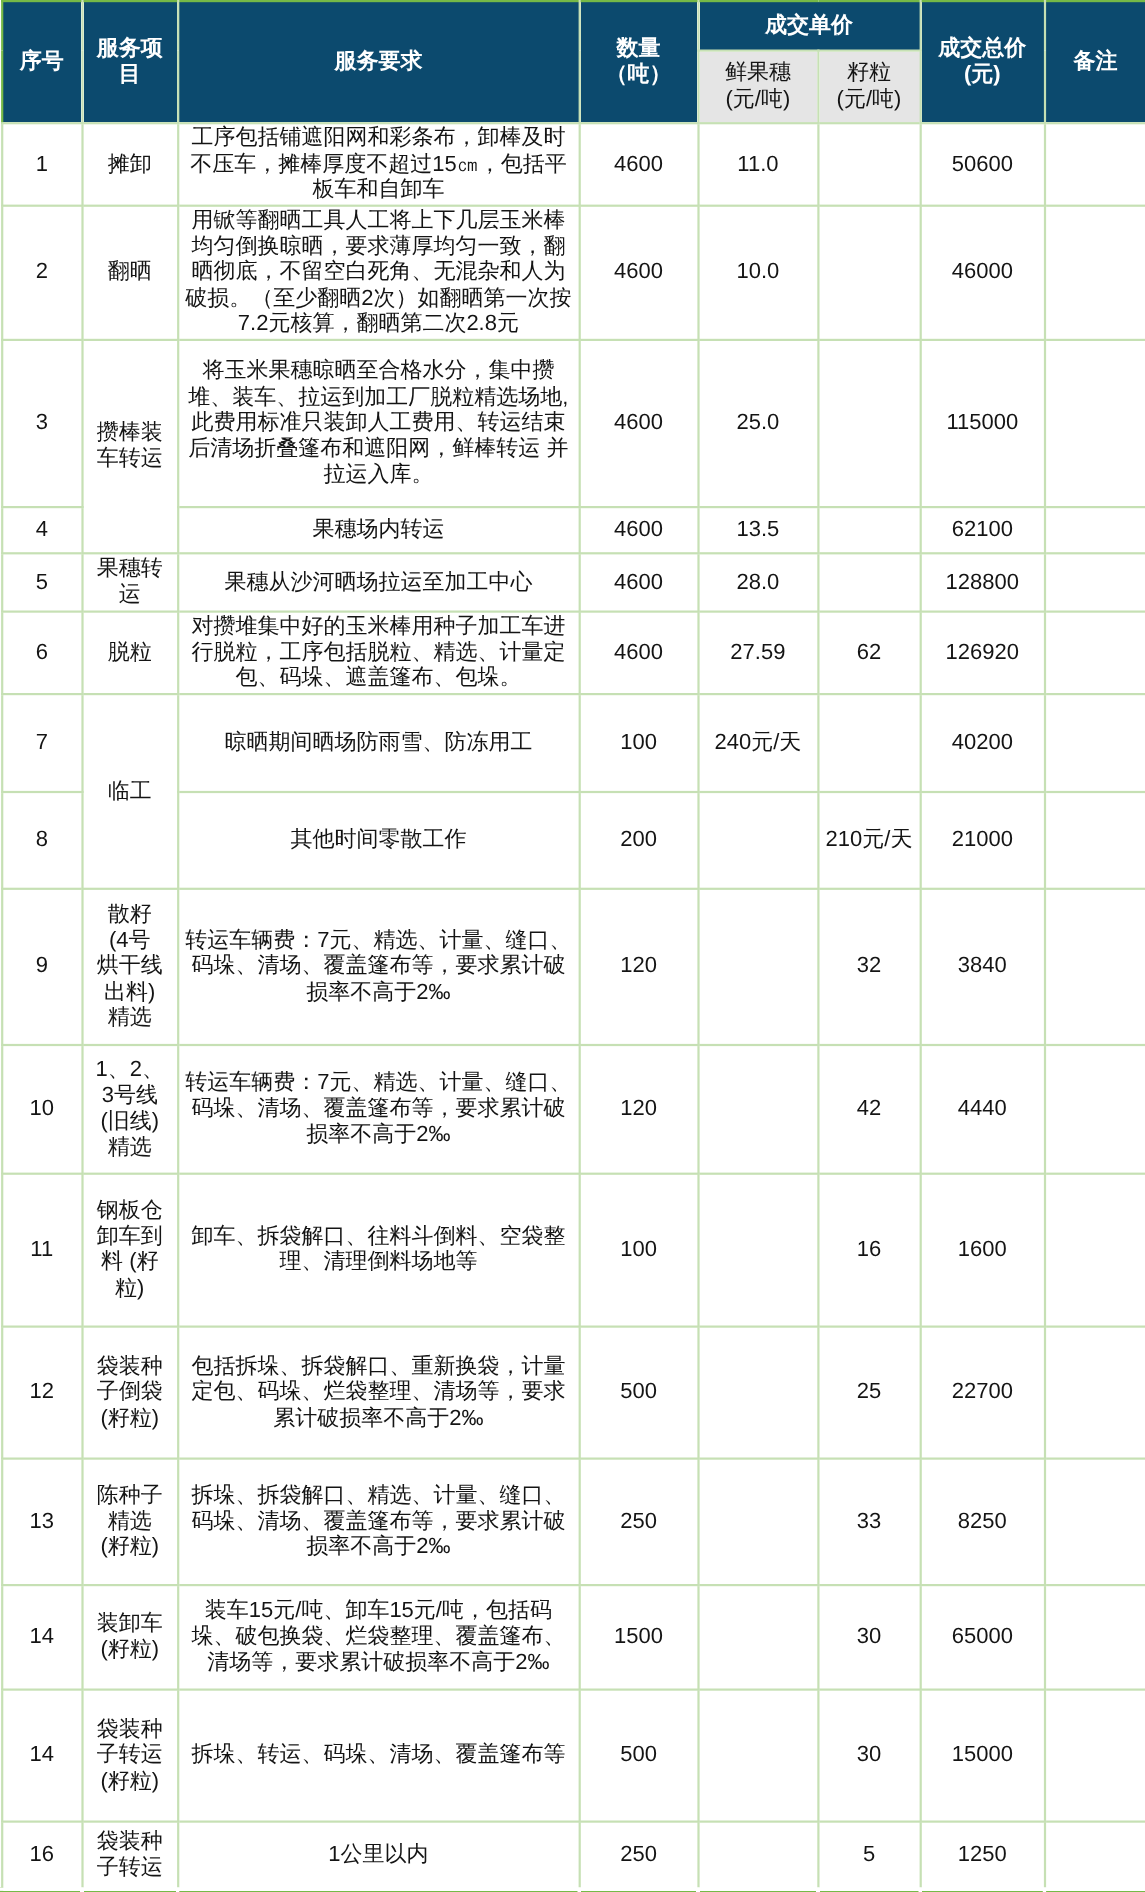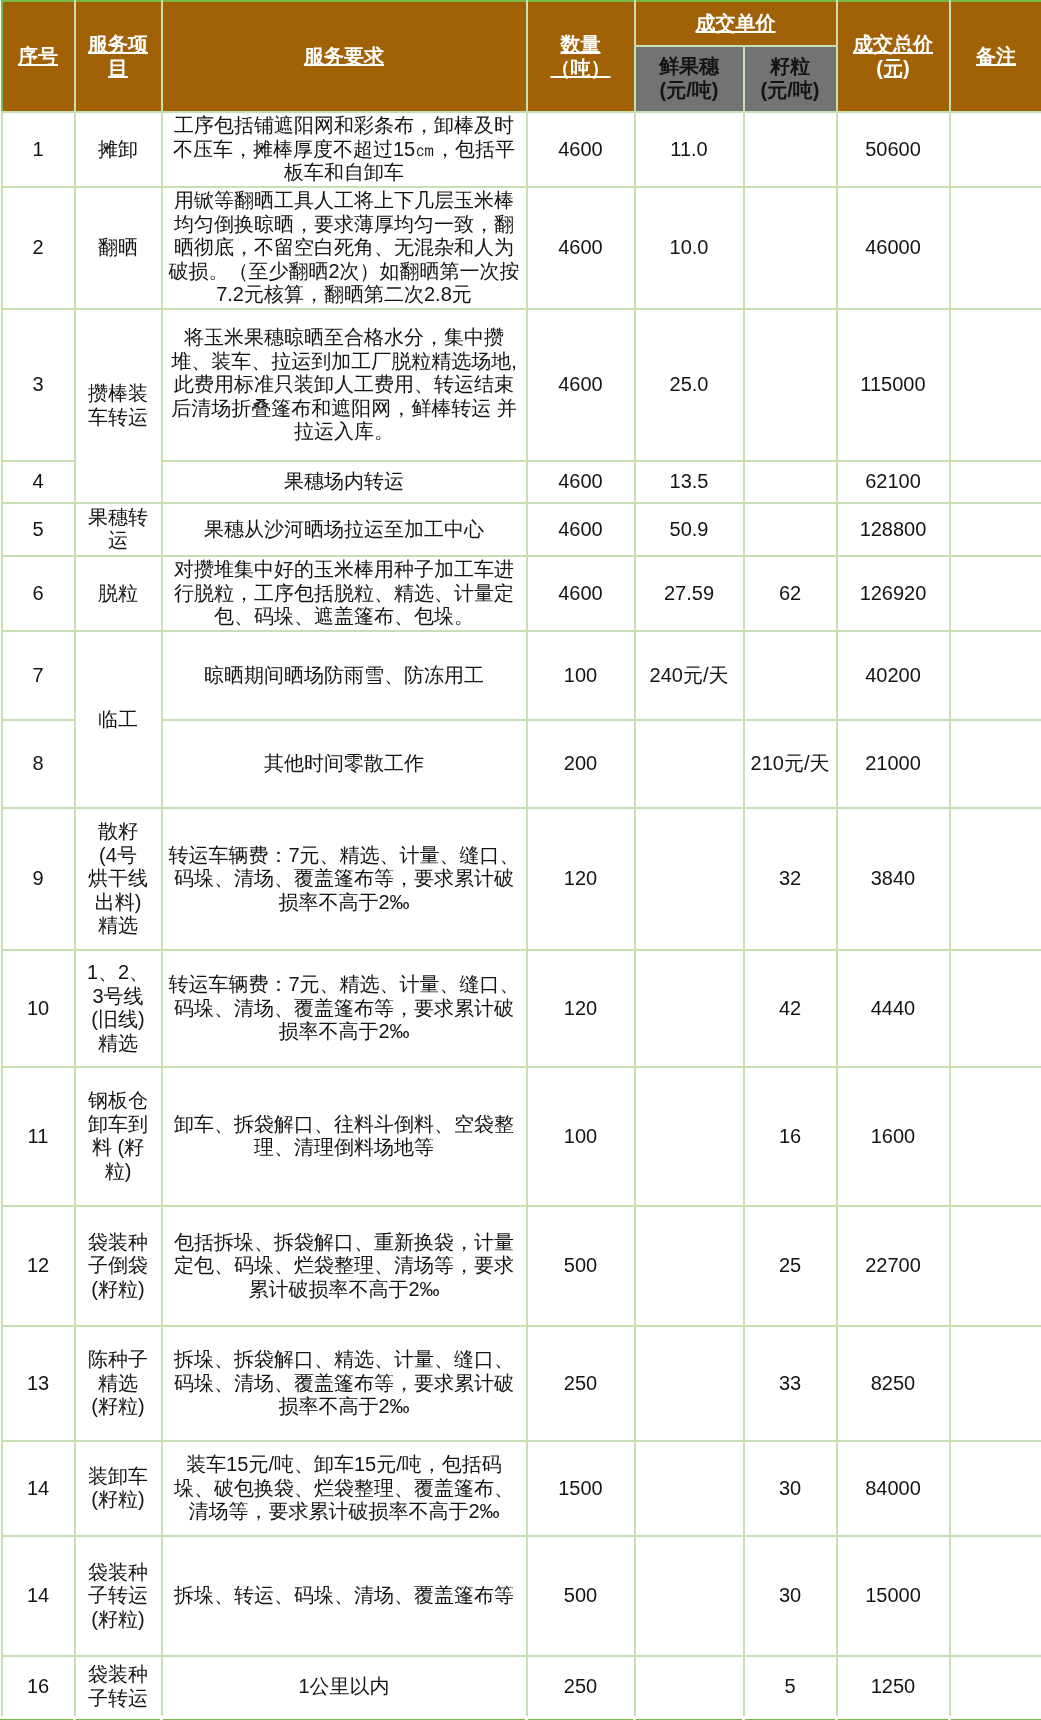--- a/index.html
+++ b/index.html
@@ -15,36 +15,35 @@
     border:2px solid #c6e0b4;
     text-align:center;
     vertical-align:middle;
     font-size:20px;
     line-height:1.18;
     padding:1px 4px;
     overflow:hidden;
     word-break:break-all;
   }
   td.hg{
-    background:#a16207;
+    background:#0c4a6e;
     color:#ffffff;
     font-weight:bold;
     border:3px solid #ffffff;
     font-size:20px;
     line-height:1.3;
     white-space:pre-line;
-    text-decoration:underline;
   }
   tr.hrow td.hg:first-child{border-left-color:#76b947;}
   tr.hrow td.hg{border-top-color:#76b947;}
   tr.hrow td.hg.last{border-right-color:#76b947;margin-top:47px;}
   td.hw{
-    background:#737373;
+    background:#e5e5e5;
     color:#141414;
-    font-weight:bold;
+    font-weight:normal;
     border:2px solid #c6e0b4;
     font-size:20px;
     line-height:1.25;
     white-space:pre-line;
   }
   td.item{white-space:pre-line;line-height:1.25;}
   td.req{padding:1px 6px;margin-top:12px;}
   tr.strip td{
     background:#76b947;
     border:3px solid #ffffff;
@@ -135,21 +134,21 @@
     <td>62100</td>
     <td></td>
   </tr>
 
   <tr style="height:53px">
     <td>5</td>
     <td class="item">果穗转
 运</td>
     <td class="req">果穗从沙河晒场拉运至加工中心</td>
     <td>4600</td>
-    <td>50.9</td>
+    <td>28.0</td>
     <td></td>
     <td>128800</td>
     <td></td>
   </tr>
 
   <tr style="height:75px">
     <td>6</td>
     <td class="item">脱粒</td>
     <td class="req">对攒堆集中好的玉米棒用种子加工车进行脱粒，工序包括脱粒、精选、计量定包、码垛、遮盖篷布、包垛。</td>
     <td>4600</td>
@@ -250,21 +249,21 @@
   </tr>
 
   <tr style="height:95px">
     <td>14</td>
     <td class="item">装卸车
 (籽粒)</td>
     <td class="req">装车15元/吨、卸车15元/吨，包括码垛、破包换袋、烂袋整理、覆盖篷布、清场等，要求累计破损率不高于2‰</td>
     <td>1500</td>
     <td></td>
     <td>30</td>
-    <td>84000</td>
+    <td>65000</td>
     <td></td>
   </tr>
 
   <tr style="height:120px">
     <td>14</td>
     <td class="item">袋装种
 子转运
 (籽粒)</td>
     <td class="req">拆垛、转运、码垛、清场、覆盖篷布等</td>
     <td>500</td>

